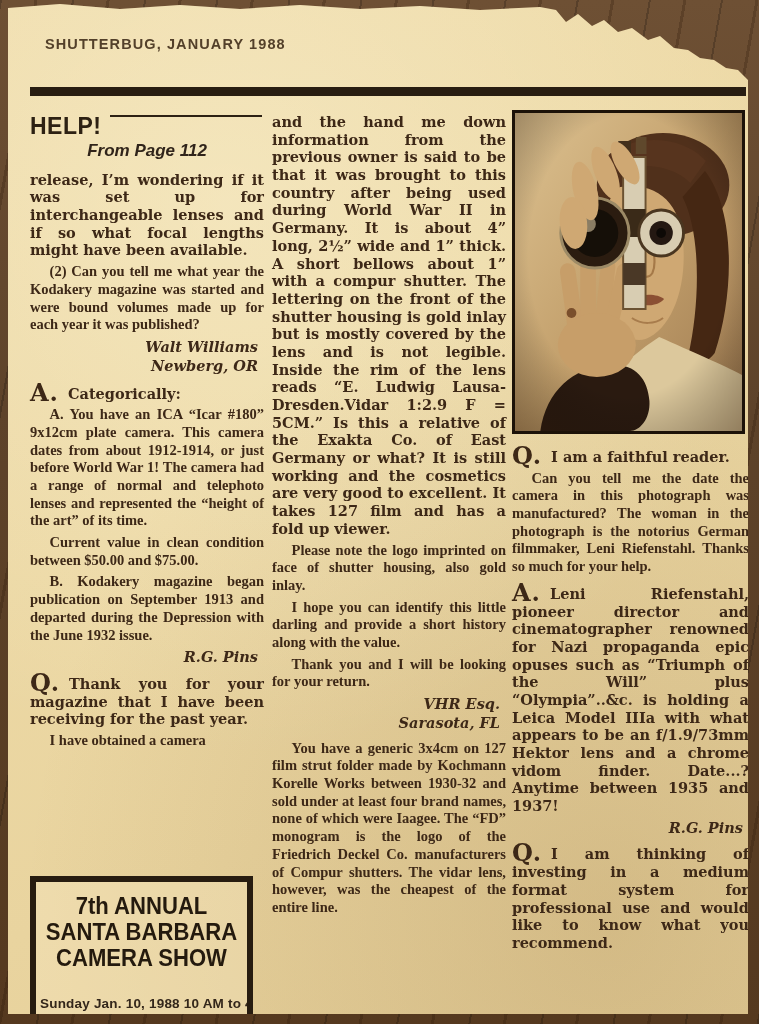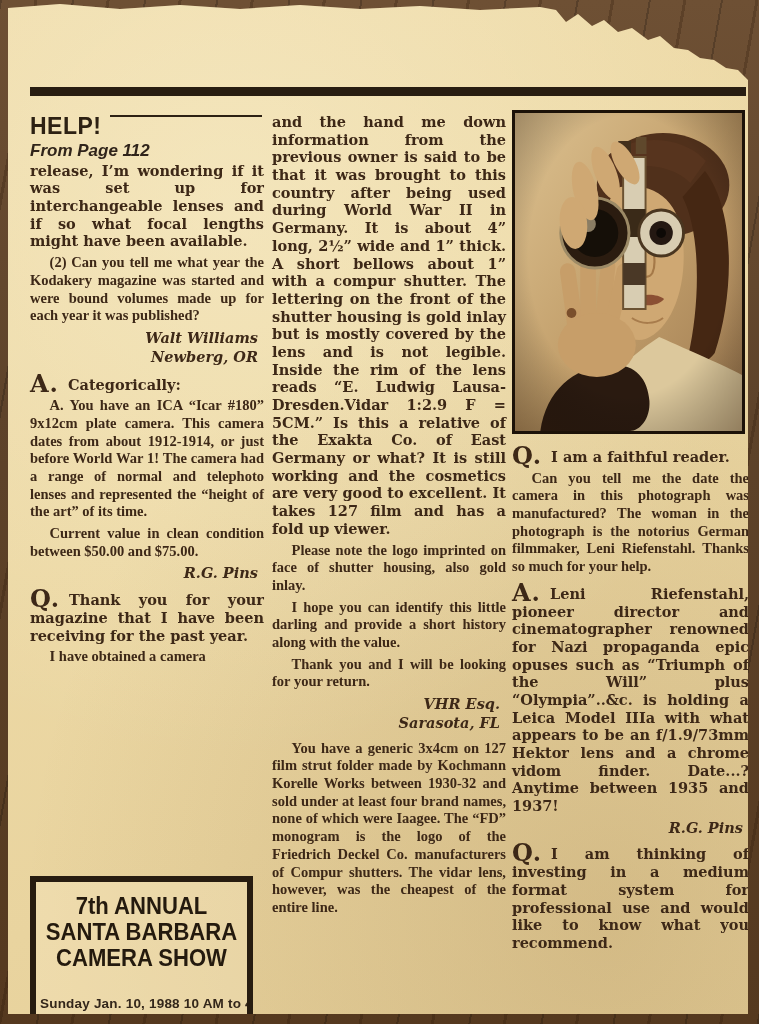--- a/index.html
+++ b/index.html
@@ -38,21 +38,21 @@
   #col-mid{left:272px; top:113px;}
   #col-right{left:512px; top:110px; width:237px;}
   .help-head{display:flex; align-items:flex-start; margin-bottom:3px;}
   .help-title{
     font-family:"Liberation Sans", sans-serif; font-weight:700; font-size:23px;
     color:#2d2113; letter-spacing:.5px; line-height:1;
   }
   .head-line{flex:1; border-bottom:2.5px solid #2d2113; margin:0 2px 3px 8px;}
   .from-page{
     font-family:"Liberation Sans", sans-serif; font-weight:700; font-style:italic;
-    font-size:17px; color:#30241a; margin-bottom:0;
+    font-size:17px; color:#30241a; margin-bottom:9px;text-align:center;
   }
   .para{text-align:justify; margin-bottom:4px;}
   .ind{text-indent:1.35em;font-family:Liberation Serif, serif;}
   .qa{margin-top:9px;}
   .lead{font-size:24px; line-height:0; vertical-align:-2px; margin-right:9px; letter-spacing:1px;}
   .sig{text-align:right; font-style:italic; padding-right:6px; margin:2px 0 7px;}
   .sig div{line-height:1.3;}
   
   .photo{
     width:233px; height:324px; border:3px solid #1c1208; margin-bottom:14px;
@@ -84,39 +84,41 @@
     font-family:"Liberation Sans", sans-serif; font-weight:700; font-style:italic;
     font-size:17.5px; color:#241a10;margin-top:32px;
   }
   .see-fill{flex:1; border-bottom:2px solid #241a10; margin:0 4px; height:1em;}
 </style>
 </head>
 <body>
 
 <div class="page">
 
+  <div class="masthead">SHUTTERBUG, JANUARY 1988</div>
   <div class="top-rule"></div>
 
   <div class="col" id="col-left">
     <div class="help-head">
       <span class="help-title">HELP!</span>
       <span class="head-line"></span>
     </div>
     <div class="from-page">From Page 112</div>
 
     <p class="para">release, I’m wondering if it was set up for interchangeable lenses and if so what focal lengths might have been available.</p>
     <p class="para ind">(2) Can you tell me what year the Kodakery magazine was started and were bound volumes made up for each year it was published?</p>
     <div class="sig">
       <div>Walt Williams</div>
       <div>Newberg, OR</div>
     </div>
 
     <p class="para qa"><span class="lead">A.</span><span>Categorically:</span></p>
     <p class="para ind">A. You have an ICA “Icar #180” 9x12cm plate camera. This camera dates from about 1912-1914, or just before World War 1! The camera had a range of normal and telephoto lenses and represented the “height of the art” of its time.</p>
     <p class="para ind">Current value in clean condition between $50.00 and $75.00.</p>
+    <p class="para ind">B. Kodakery magazine began publication on September 1913 and departed during the Depression with the June 1932 issue.</p>
     <div class="sig">R.G. Pins</div>
 
     <p class="para qa"><span class="lead">Q.</span><span>Thank you for your magazine that I have been receiving for the past year.</span></p>
     <p class="para ind">I have obtained a camera</p>
   </div>
 
   <div class="ad-box">
     <div class="ad-title">
       <div>7th ANNUAL</div>
       <div>SANTA BARBARA</div>

